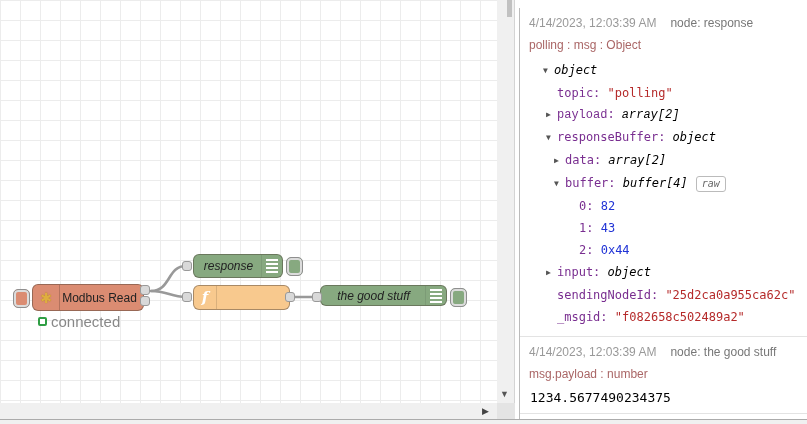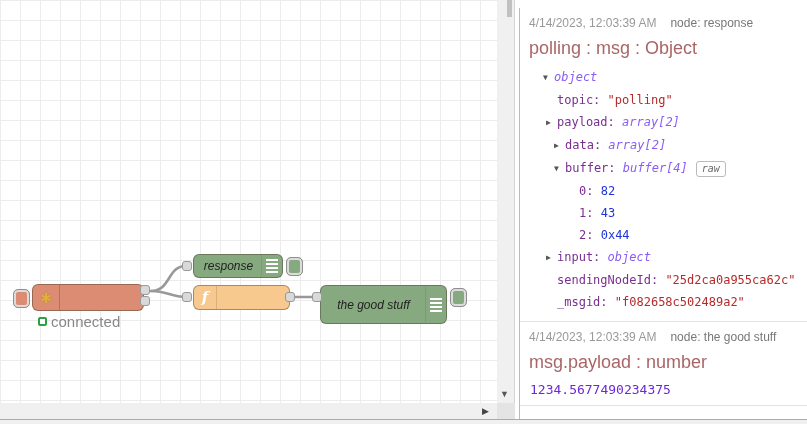--- a/index.html
+++ b/index.html
@@ -29,21 +29,21 @@
   .node-btn { position:absolute; border-radius:5px; border:1px solid #8f8f8f;
     box-shadow: inset 0 0 0 2px #dcdcdc; }
   .modbus-btn { left:-20px; top:4px; width:17px; height:19px; background:#db8c72; }
 
   .node-response { left:193px; top:254px; width:90px; height:24px; background:#87a980; }
   .node-func { left:193px; top:285px; width:97px; height:25px; background:#f8c98e; }
   .func-strip { position:absolute; left:0; top:0; bottom:0; width:23px;
     border-right:1px solid rgba(0,0,0,.12); display:flex; align-items:center; justify-content:center; }
   .func-icon { color:#fff; font-family:"DejaVu Serif", serif; font-style:italic;
     font-weight:bold; font-size:15px; line-height:1; }
-  .node-good { left:320px; top:285px; width:127px; height:39px; background:#87a980; }
+  .node-good { left:320px; top:285px; width:127px; height:21px; background:#87a980; }
 
   .debug-strip { position:absolute; right:0; top:0; bottom:0; width:21px;
     border-left:1px solid rgba(0,0,0,.08); display:flex; flex-direction:column;
     align-items:center; justify-content:center; gap:2px; }
   .debug-strip i { display:block; width:12px; height:2px; background:#fff; }
   .debug-toggle { right:-21px; top:2px; width:17px; height:19px; background:#87a980; }
 
   .port { position:absolute; width:10px; height:10px; background:#d9d9d9;
     border:1px solid #999; border-radius:3px; }
 
@@ -63,50 +63,51 @@
   .footer-bar { position:absolute; left:0; top:419px; width:807px; height:5px;
     background:#f0f0f0; border-top:1px solid #ababab; }
 
   
   .debug-panel { position:absolute; left:519px; top:8px; width:288px; height:419px;
     background:#fff; border-left:1px solid #bbb; overflow:hidden; }
   .dbg-msg { padding:8px 6px 8px 9px; border-bottom:1px solid #e3e3e3; }
   .dbg-head { font-size:12px; }
   .dbg-date { color:#999; }
   .dbg-node-name { color:#777; margin-left:14px; }
-  .dbg-meta { margin-top:8px; font-size:18px; color:#a66; }
+  .dbg-meta { margin-top:8px; font-size:12px; color:#a66; }
   .dbg-tree { margin-top:7px; font-family:"DejaVu Sans Mono", monospace; font-size:12px; color:#444; }
   .t-row { line-height:22px; white-space:nowrap; }
   .t-arrow { display:inline-block; width:11px; font-size:8px; color:#555; vertical-align:1px; }
   .t-key { color:#792e90; }
   .v-string { color:#b52a2a; }
   .v-number { color:#2033d6; }
-  .v-meta { color:#8b5cf6; font-style:italic; }
+  .v-meta { color:#000000; font-style:italic; }
   .raw-btn { display:inline-block; margin-left:8px; padding:0 5px; border:1px solid #bbb;
     border-radius:3px; font-size:10px; font-style:italic; color:#666; background:#fff; line-height:14px; }
   .dbg-value { margin-top:9px; font-family:"DejaVu Sans Mono", monospace;
-    font-size:13px; color:#6d28d9; padding-left:1px; }
+    font-size:13px; color:#000000; padding-left:1px; }
 </style>
 </head>
 <body>
 
 <div class="app">
 
   <div class="canvas">
     <svg class="wires">
       <path d="M151,291 C171,291 167,266 186,266" fill="none" stroke="#999" stroke-width="2.6" stroke-linecap="round"></path>
       <path d="M151,291 C167,291 171,297 186,297" fill="none" stroke="#999" stroke-width="2.6" stroke-linecap="round"></path>
       <path d="M290,297 L317,297" fill="none" stroke="#999" stroke-width="2.6" stroke-linecap="round"></path>
     </svg>
 
     <div class="node node-modbus">
       <span class="node-btn modbus-btn"></span>
       <span class="modbus-strip">
         <span class="modbus-icon">✱</span>
       </span>
+      <span class="node-label" style="left:27px; right:4px;">Modbus Read</span>
     </div>
     <span class="port" style="left:140px; top:285px;"></span>
     <span class="port" style="left:140px; top:296px;"></span>
     <div class="status">
       <span class="status-ring"></span>
       <span class="status-text">connected</span>
     </div>
 
     <div class="node node-response">
       <span class="node-label italic" style="left:2px; right:21px;">response</span>
@@ -152,21 +153,22 @@
   <div class="panel-gap"></div>
 
   <div class="debug-panel">
     <div id="debug-messages">
         <div class="dbg-msg">
           <div class="dbg-head"><span class="dbg-date">4/14/2023, 12:03:39 AM</span><span class="dbg-node-name">node: response</span></div>
           <div class="dbg-meta">polling : msg : Object</div>
           <div class="dbg-tree">
             <div class="t-row" style="padding-left: 14px;"><span class="t-arrow">▼</span><span class="v-meta">object</span></div>
             <div class="t-row" style="padding-left: 17px;"><span class="t-arrow"></span><span class="t-key">topic: </span><span class="v-string">"polling"</span></div>
-            <div class="t-row" style="padding-left: 17px;"><span class="t-arrow">▶</span><span class="t-key">payload: </span><span class="v-meta">array[2]</span></div>
+            <div class="t-row" style="padding-left: 17px; font-family: Liberation Mono, monospace;"><span class="t-arrow">▶</span><span class="t-key">payload: </span><span class="v-meta">array[2]</span></div>
+            <div class="t-row" style="padding-left: 17px;"><span class="t-arrow">▼</span><span class="t-key">responseBuffer: </span><span class="v-meta">object</span></div>
             <div class="t-row" style="padding-left: 25px;"><span class="t-arrow">▶</span><span class="t-key">data: </span><span class="v-meta">array[2]</span></div>
             <div class="t-row" style="padding-left: 25px;"><span class="t-arrow">▼</span><span class="t-key">buffer: </span><span class="v-meta">buffer[4]</span><span class="raw-btn">raw</span></div>
             <div class="t-row" style="padding-left: 39px;"><span class="t-arrow"></span><span class="t-key">0: </span><span class="v-number">82</span></div>
             <div class="t-row" style="padding-left: 39px;"><span class="t-arrow"></span><span class="t-key">1: </span><span class="v-number">43</span></div>
             <div class="t-row" style="padding-left: 39px;"><span class="t-arrow"></span><span class="t-key">2: </span><span class="v-number">0x44</span></div>
             <div class="t-row" style="padding-left: 17px;"><span class="t-arrow">▶</span><span class="t-key">input: </span><span class="v-meta">object</span></div>
             <div class="t-row" style="padding-left: 17px;"><span class="t-arrow"></span><span class="t-key">sendingNodeId: </span><span class="v-string">"25d2ca0a955ca62c"</span></div>
             <div class="t-row" style="padding-left: 17px;"><span class="t-arrow"></span><span class="t-key">_msgid: </span><span class="v-string">"f082658c502489a2"</span></div>
           </div>
         </div>

